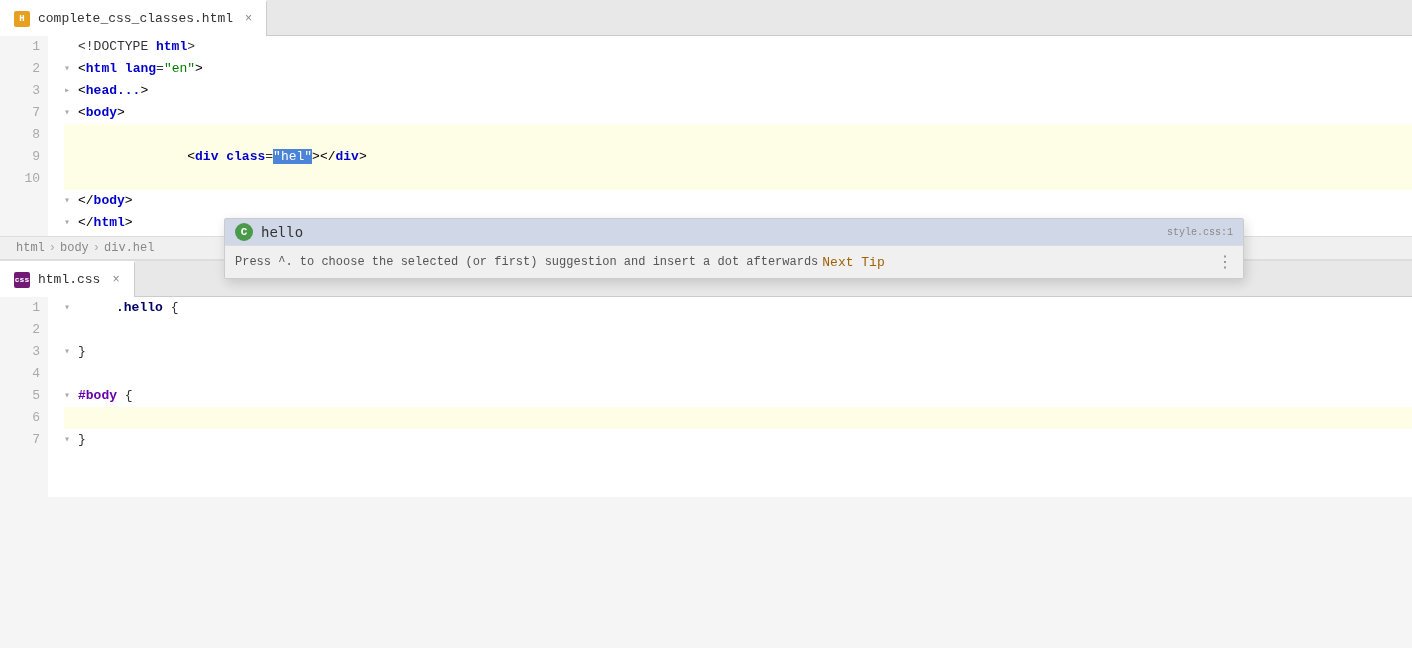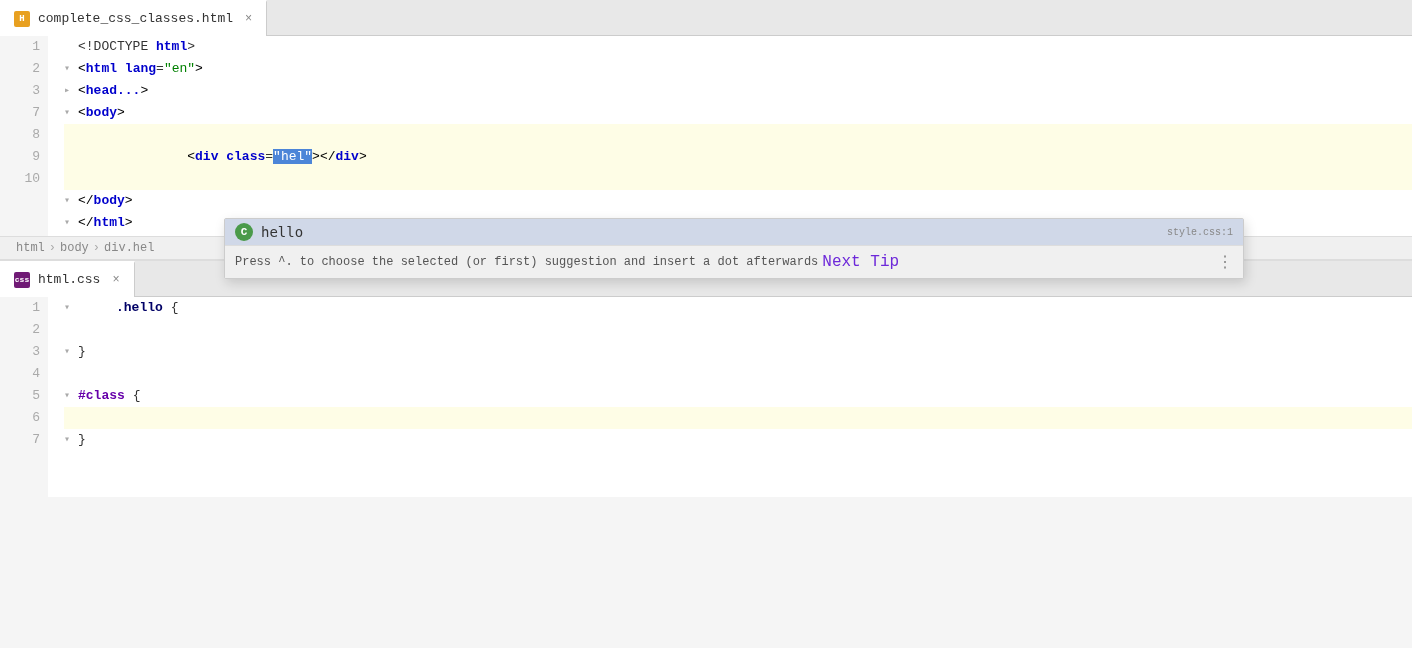--- a/index.html
+++ b/index.html
@@ -183,23 +183,23 @@
       align-items: center;
       padding: 6px 10px;
       background: #f0f0f0;
       border-top: 1px solid #ddd;
       font-size: 12px;
       color: #555;
       gap: 4px;
     }
 
     .hint-next-tip {
-      color: #6d28d9;
-      cursor: pointer;
-      font-size: 16px;
+      color: #a16207;
+      cursor: pointer;
+      font-size: 13px;
     }
 
     .hint-more-icon {
       margin-left: auto;
       color: #888;
       font-size: 16px;
       cursor: pointer;
     }
 
     
@@ -355,21 +355,21 @@
         <span><span class="c-brace">}</span></span>
       </div>
 
       <div class="code-line">
         <span class="fold-icon">&nbsp;&nbsp;</span>
         <span>&nbsp;</span>
       </div>
 
       <div class="code-line">
         <span class="fold-icon">▾</span>
-        <span><span class="c-id-selector">#class</span> <span class="c-brace">{</span></span>
+        <span><span class="c-id-selector">#body</span> <span class="c-brace">{</span></span>
       </div>
 
       <div class="code-line highlighted">
         <span class="fold-icon">&nbsp;&nbsp;</span>
         <span>&nbsp;</span>
       </div>
 
       <div class="code-line">
         <span class="fold-icon">▾</span>
         <span><span class="c-brace">}</span></span>

